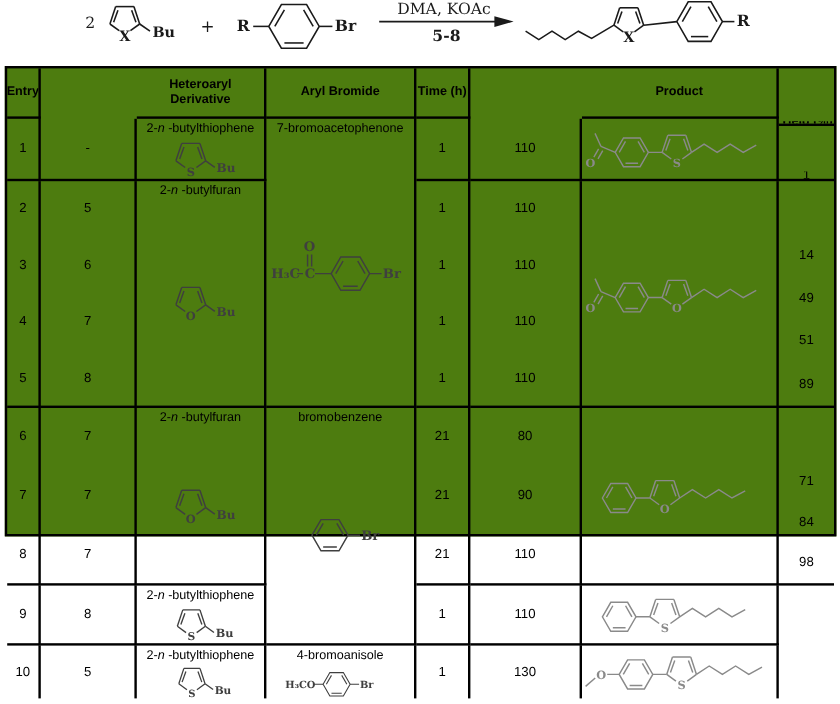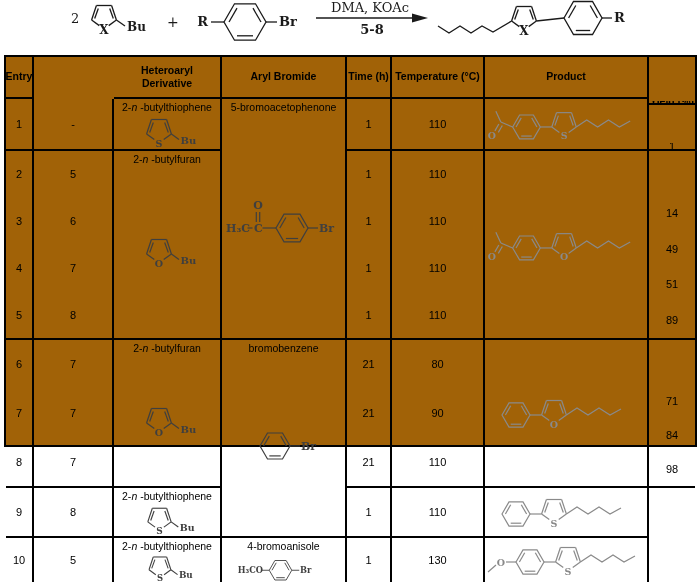--- a/index.html
+++ b/index.html
@@ -8,21 +8,21 @@
   #scheme { position:absolute; left:0; top:0; }
   svg line, svg polyline, svg polygon.ring { fill:none; }
   .sch { stroke:#1a1a1a; stroke-width:1.3; }
   .dk  { stroke:#3f3f3f; stroke-width:1.2; }
   .gy  { stroke:#8a8a8a; stroke-width:1.2; }
   text { font-family:"DejaVu Serif","Liberation Serif",serif; }
   .at { font-weight:bold; }
   .fsch { fill:#1a1a1a; } .fdk { fill:#3f3f3f; } .fgy { fill:#8a8a8a; }
   #tbl {
     position:absolute; left:4px; top:55px; width:693px; height:392px;
-    border:2px solid #000; background:#a16207;
+    border:2px solid #000; background:#4d7c0f;
     display:grid;
     grid-template-columns:28px 80px 108px 125px 45px 93px 164px 1fr;
     grid-template-rows:42px 52px 189px 148px 50px 1fr;
   }
   .c { border-right:2px solid #000; border-bottom:2px solid #000; overflow:hidden; }
   .nr { border-right:none;margin-top:44px; } .nb { border-bottom:none; }
   .hd { display:flex; align-items:center; justify-content:center; text-align:center;
         font-weight:bold; font-size:10.5px; line-height:1.25; padding:1px; }
   .ctr { display:flex; align-items:center; justify-content:center; font-size:11px; text-align:center; }
   .stack { display:flex; flex-direction:column; justify-content:space-around; align-items:center; font-size:11px; }
@@ -88,21 +88,20 @@
     <text x="614" y="22" font-size="13" class="at fsch">R</text>
   </g>
 </svg>
 
 <div id="tbl">
 
   <div class="c hd" style="grid-area:1/1">Entry</div>
   <div class="c hd" style="grid-area:1/3">Heteroaryl Derivative</div>
   <div class="c hd" style="grid-area:1/5">Time (h)</div>
   <div class="c hd" style="grid-area:1/4">Aryl Bromide</div>
-  <div class="c hd" style="grid-area:1/6">Temperature (°C)</div>
   <div class="c hd" style="grid-area:1/7">Product</div>
   <div class="c hd nr" style="grid-area:1/8">Yield (%)</div>
 
   <div class="c ctr" style="grid-area:2/1">1</div>
   <div class="c ctr" style="grid-area:2/2">-</div>
   <div class="c molcell" style="grid-area:2/3">
     <div class="mlabel"><span>2-</span><i>n</i><span> -butylthiophene</span></div>
     <div class="mstruct">
         <svg width="64" height="34" viewBox="0 0 64 34">
       <line class="dk" x1="16.4" y1="4.5" x2="31.6" y2="4.5"></line>
@@ -113,21 +112,21 @@
           <line class="dk" x1="11.6" y1="19" x2="19.3" y2="24.6"></line>
           <line class="dk" x1="36.4" y1="19" x2="28.7" y2="24.6"></line>
       <text x="24" y="31.5" font-size="9.5" text-anchor="middle" class="at fdk">S</text>
       <line class="dk" x1="36.4" y1="19" x2="44" y2="24.5"></line>
       <text x="45.5" y="28.5" font-size="10" class="at fdk">Bu</text>
     </svg>
       </div>
   </div>
 
   <div class="c molcell" style="grid-area:2/4/4/5">
-    <div class="mlabel">5-bromoacetophenone</div>
+    <div class="mlabel">7-bromoacetophenone</div>
     <div class="mstruct">
         <svg width="120" height="58" viewBox="0 0 120 58">
       <text x="2" y="35" font-size="11" class="at fdk">H₃C</text>
       <line class="dk" x1="23.5" y1="31" x2="28.5" y2="31"></line>
       <text x="30" y="35" font-size="11" class="at fdk">C</text>
       <text x="34" y="12" font-size="11" text-anchor="middle" class="at fdk">O</text>
       <line class="dk" x1="32.3" y1="15" x2="32.3" y2="25"></line>
           <line class="dk" x1="35.7" y1="15" x2="35.7" y2="25"></line>
       <line class="dk" x1="38.5" y1="31" x2="52" y2="31"></line>
       <polygon class="ring dk" points="52,31 60,17.1 76,17.1 84,31 76,44.9 60,44.9"></polygon>

